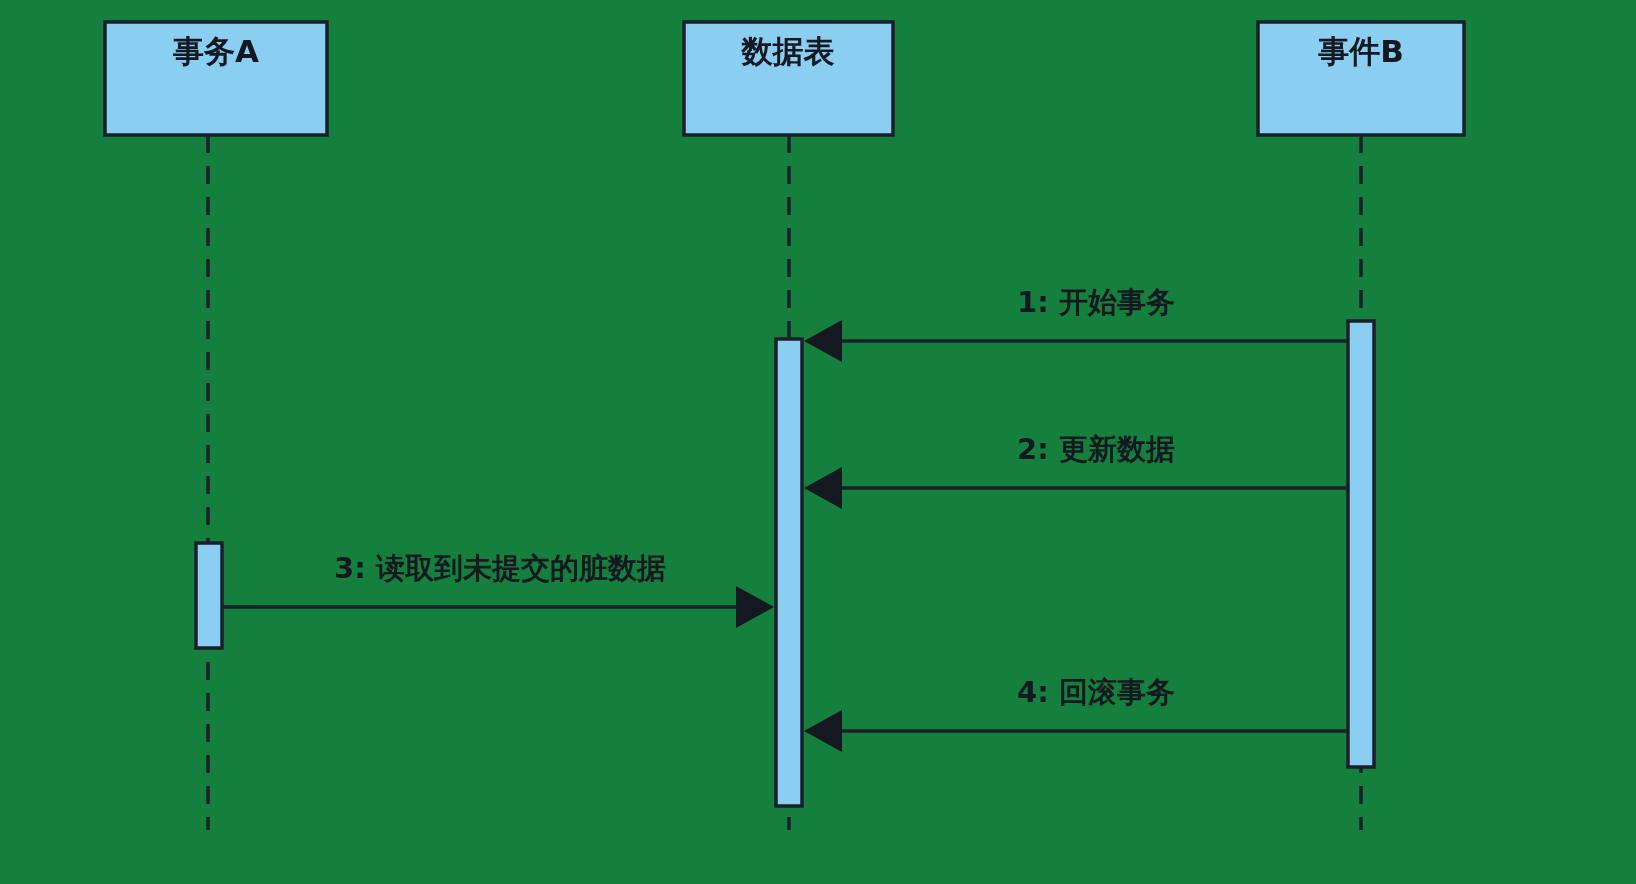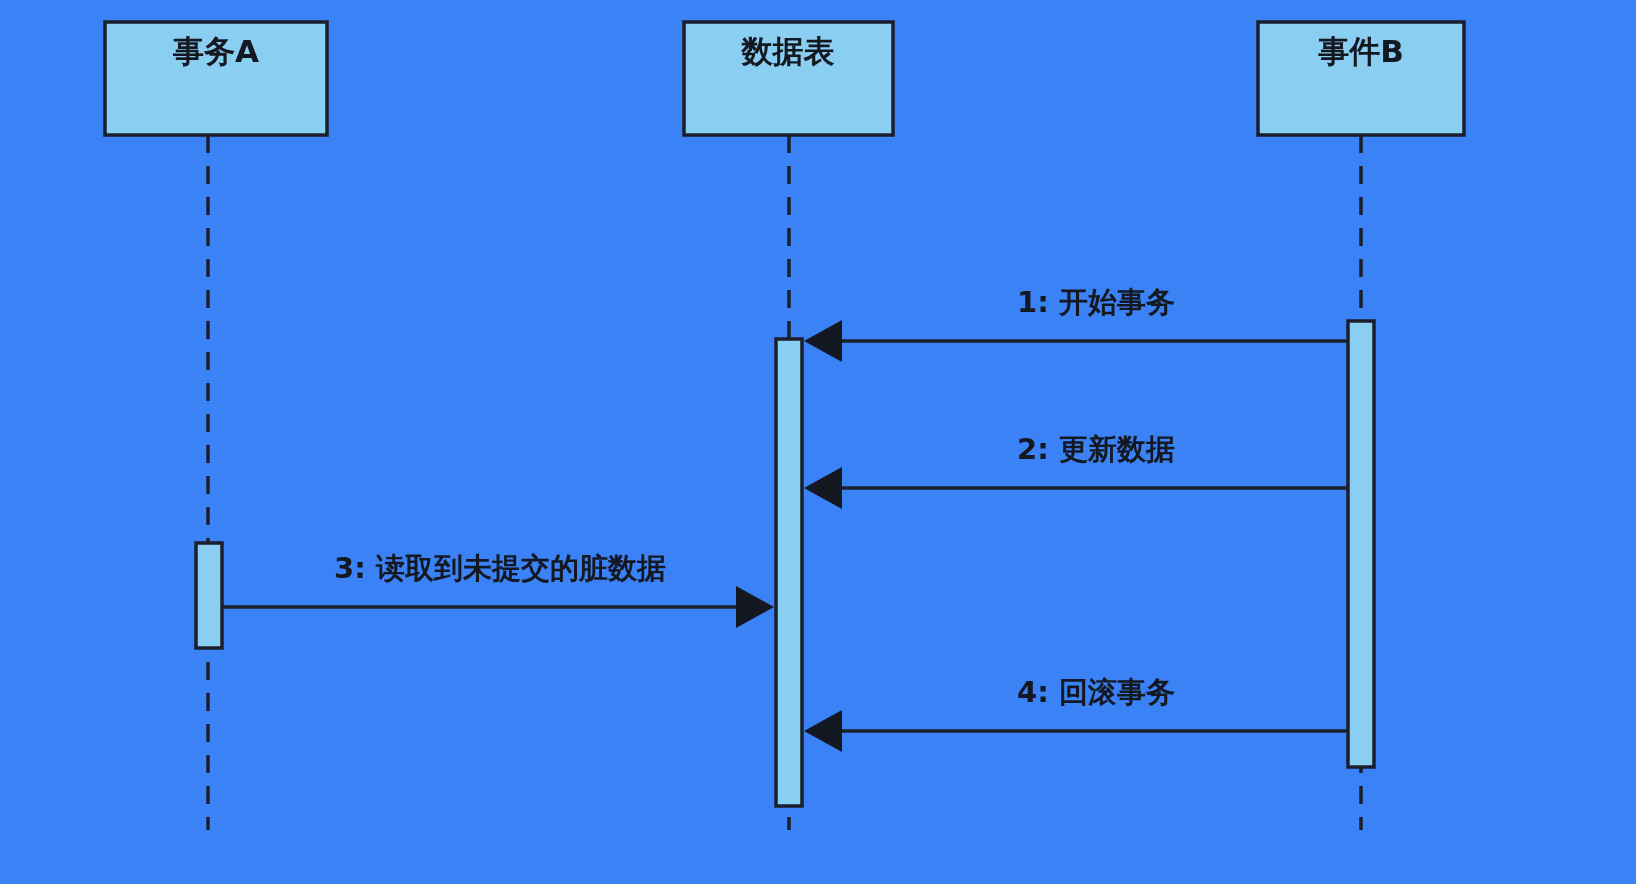--- a/index.html
+++ b/index.html
@@ -8,21 +8,21 @@
     padding: 0;
     background: #ffffff;
   }
   body {
     font-family: "DejaVu Sans", "Liberation Sans", sans-serif;
   }
   #diagram-root {
     position: relative;
     width: 1636px;
     height: 884px;
-    background: #3b82f6;
+    background: #15803d;
     overflow: hidden;
   }
   #diagram-svg {
     position: absolute;
     top: 0;
     left: 0;
     width: 1636px;
     height: 884px;
     display: block;
   }

